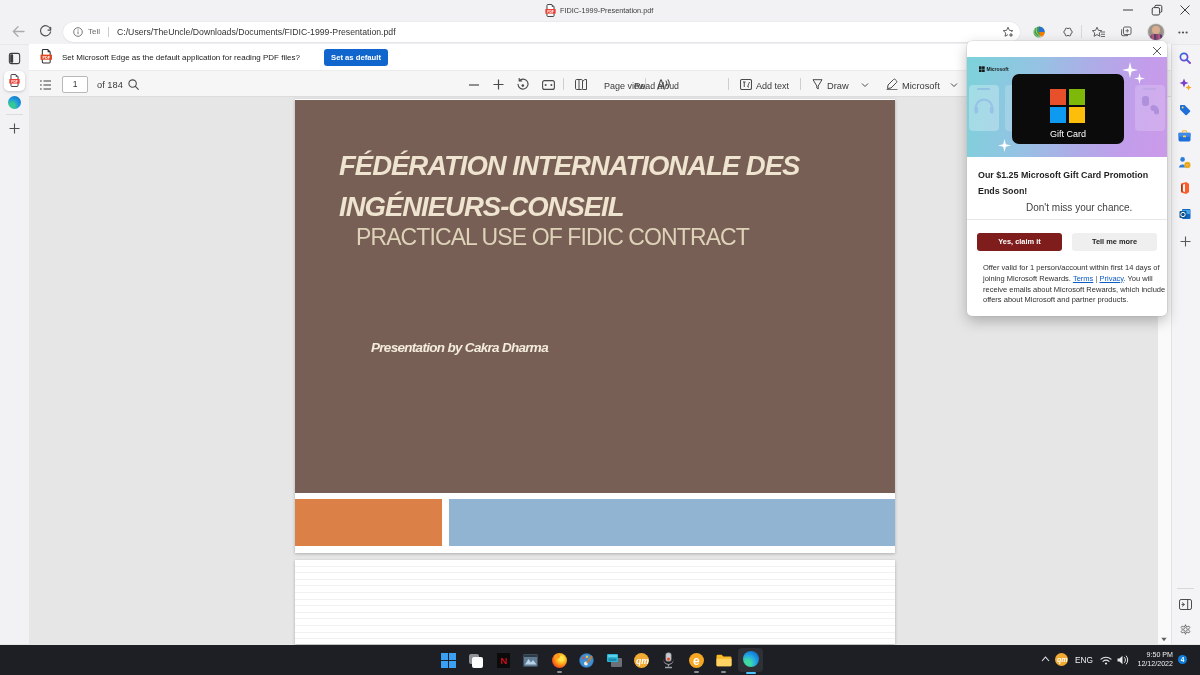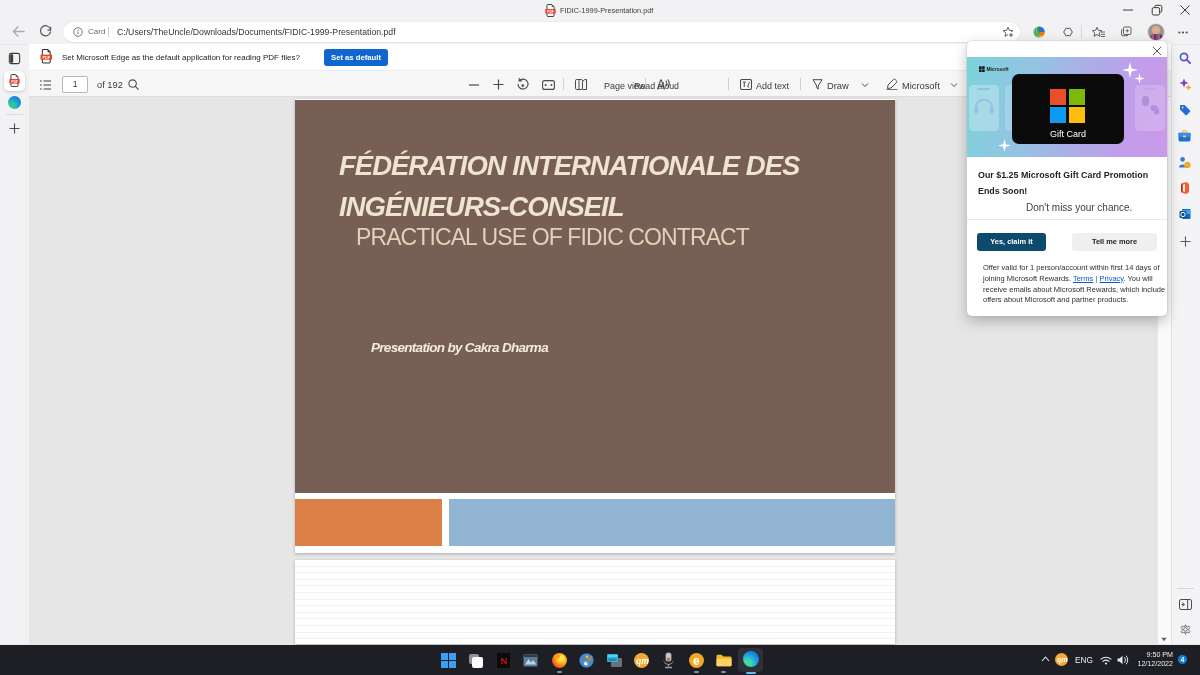--- a/index.html
+++ b/index.html
@@ -41,21 +41,21 @@
     <path d="M11.7 2.4 L11.7 5.1 L9 5.1" fill="none" stroke="#4f4f4f" stroke-width="1.15" stroke-linecap="round" stroke-linejoin="round"></path>
     <path d="M11.5 4.3 A5.1 5.1 0 1 0 11.6 6.9" fill="none" stroke="#4f4f4f" stroke-width="1.15" stroke-linecap="round"></path>
   </svg>
 
 <div class="abs" style="left:63px;top:22px;width:957px;height:20px;background:#ffffff;border-radius:10px;box-shadow:0 0 0 0.5px #e4e4e6, 0 1px 2px rgba(0,0,0,0.05);"></div>
 <svg class="abs" style="left:73px;top:27px;" width="10" height="10" viewBox="0 0 10 10">
     <circle cx="5" cy="5" r="4.3" fill="none" stroke="#6a6a6a" stroke-width="0.9"></circle>
     <line x1="5" y1="4.4" x2="5" y2="7.2" stroke="#6a6a6a" stroke-width="0.9"></line>
     <circle cx="5" cy="2.9" r="0.55" fill="#6a6a6a"></circle>
   </svg>
-<div class="abs" style="left:88px;top:27px;font-size:8px;color:#6a6a6a;">Card</div>
+<div class="abs" style="left:88px;top:27px;font-size:8px;color:#6a6a6a;">Tell</div>
 <div class="abs" style="left:107px;top:25px;font-size:11px;color:#c8c8c8;">|</div>
 <div class="abs" style="left:117px;top:26.5px;font-size:8.7px;color:#333;">C:/Users/TheUncle/Downloads/Documents/FIDIC-1999-Presentation.pdf</div>
 
 <svg class="abs" style="left:1002px;top:26px;" width="12" height="12" viewBox="0 0 24 24">
     <path d="M12 2.5 L14.8 8.6 L21.5 9.4 L16.5 13.9 L17.9 20.5 L12 17.2 L6.1 20.5 L7.5 13.9 L2.5 9.4 L9.2 8.6 Z" fill="none" stroke="#4f4f4f" stroke-width="1.8" stroke-linejoin="round"></path>
     <circle cx="18" cy="18" r="6" fill="#ffffff"></circle>
     <path d="M18 14.2 L18 21.8 M14.2 18 L21.8 18" stroke="#4f4f4f" stroke-width="2"></path>
   </svg>
 
 <svg class="abs" style="left:1033px;top:26px;" width="12" height="12" viewBox="0 0 12 12">
@@ -121,21 +121,21 @@
     <text x="10" y="15.9" text-anchor="middle" font-family="Liberation Sans" font-weight="bold" font-size="6.2" fill="#ffffff">PDF</text>
   </svg>
 <div class="abs" style="left:62px;top:52.5px;font-size:8px;color:#1b1b1b;">Set Microsoft Edge as the default application for reading PDF files?</div>
 <div class="abs" style="left:324px;top:49px;width:64px;height:17px;background:#1066cc;border-radius:3px;color:#fff;font-size:7.7px;font-weight:bold;text-align:center;line-height:17px;">Set as default</div>
 
 <div class="abs" style="left:29px;top:71px;width:1142px;height:26px;background:#f6f6f7;border-bottom:1px solid #dcdcdc;"></div>
 <svg class="abs" style="left:40px;top:79.5px;" width="11" height="10" viewBox="0 0 22 20">
     <path d="M0 2 L3.5 2 M0 10 L3.5 10 M0 18 L3.5 18 M7 2 L22 2 M7 10 L22 10 M7 18 L22 18" stroke="#3f3f3f" stroke-width="2"></path>
   </svg>
 <div class="abs" style="left:62px;top:76px;width:26px;height:17px;background:#fff;border:1px solid #b8b8b8;border-radius:2px;font-size:8.5px;color:#333;text-align:center;line-height:15px;">1</div>
-<div class="abs" style="left:97px;top:80px;font-size:9.3px;color:#3a3a3a;">of 192</div>
+<div class="abs" style="left:97px;top:80px;font-size:9.3px;color:#3a3a3a;">of 184</div>
 <svg class="abs" style="left:128px;top:79px;" width="11" height="11" viewBox="0 0 11 11">
     <circle cx="4.6" cy="4.6" r="3.7" fill="none" stroke="#4a4a4a" stroke-width="1.1"></circle>
     <line x1="7.4" y1="7.4" x2="10.3" y2="10.3" stroke="#4a4a4a" stroke-width="1.1" stroke-linecap="round"></line>
   </svg>
 
 <svg class="abs" style="left:469px;top:84px;" width="10" height="2" viewBox="0 0 10 2">
     <line x1="0" y1="1" x2="10" y2="1" stroke="#4a4a4a" stroke-width="1.2"></line>
   </svg>
 <svg class="abs" style="left:493px;top:79px;" width="11" height="11" viewBox="0 0 11 11">
     <path d="M5.5 0.5 L5.5 10.5 M0.5 5.5 L10.5 5.5" stroke="#4a4a4a" stroke-width="1.2"></path>
@@ -308,21 +308,21 @@
   <div class="abs" style="left:45px;top:16.5px;width:112px;height:70.5px;background:#0b0b0b;border-radius:7px;"></div>
   <div class="abs" style="left:83px;top:31.5px;width:16.2px;height:16.2px;background:#e8502b;"></div>
   <div class="abs" style="left:101.5px;top:31.5px;width:16.2px;height:16.2px;background:#7eb909;"></div>
   <div class="abs" style="left:83px;top:50px;width:16.2px;height:16.2px;background:#0d9af0;"></div>
   <div class="abs" style="left:101.5px;top:50px;width:16.2px;height:16.2px;background:#fdbd0b;"></div>
   <div class="abs" style="left:45px;top:72px;width:112px;text-align:center;font-size:9px;color:#fff;">Gift Card</div>
 </div>
 <div class="abs" style="left:978px;top:168px;width:182px;font-size:8.9px;font-weight:bold;color:#1f1f1f;line-height:15.5px;">Our $1.25 Microsoft Gift Card Promotion Ends Soon!</div>
 <div class="abs" style="left:978px;top:202px;font-size:10px;color:#3f3f3f;margin-left:48px;">Don't miss your chance.</div>
 <div class="abs" style="left:967px;top:219px;width:200px;height:1px;background:#e8e8e8;"></div>
-<div class="abs" style="left:977px;top:233px;width:69px;height:18px;background:#0c4a6e;border-radius:3px;color:#fff;font-size:7.4px;font-weight:bold;text-align:center;line-height:18px;">Yes, claim it</div>
+<div class="abs" style="left:977px;top:233px;width:85px;height:18px;background:#7f1d1d;border-radius:3px;color:#fff;font-size:7.4px;font-weight:bold;text-align:center;line-height:18px;">Yes, claim it</div>
 <div class="abs" style="left:1072px;top:233px;width:85px;height:18px;background:#efefef;border-radius:3px;color:#1f1f1f;font-size:7.4px;font-weight:bold;text-align:center;line-height:18px;">Tell me more</div>
 <div class="abs" style="left:983px;top:263px;width:183px;font-size:7.5px;color:#2f2f2f;line-height:10.8px;">Offer valid for 1 person/account within first 14 days of joining Microsoft Rewards. <span style="color:#0b5cc4;text-decoration:underline;">Terms</span> <span style="color:#5a5a5a;">|</span> <span style="color:#0b5cc4;text-decoration:underline;">Privacy</span>. You will receive emails about Microsoft Rewards, which include offers about Microsoft and partner products.</div>
 
 <div class="abs" style="left:0;top:645px;width:1200px;height:30px;background:#1d1f24;"></div>
 
 <svg class="abs" style="left:441px;top:653px;" width="15" height="15" viewBox="0 0 15 15">
     <rect x="0" y="0" width="7" height="7" fill="#3aa0f3"></rect>
     <rect x="8" y="0" width="7" height="7" fill="#3aa0f3"></rect>
     <rect x="0" y="8" width="7" height="7" fill="#3aa0f3"></rect>
     <rect x="8" y="8" width="7" height="7" fill="#3aa0f3"></rect>

